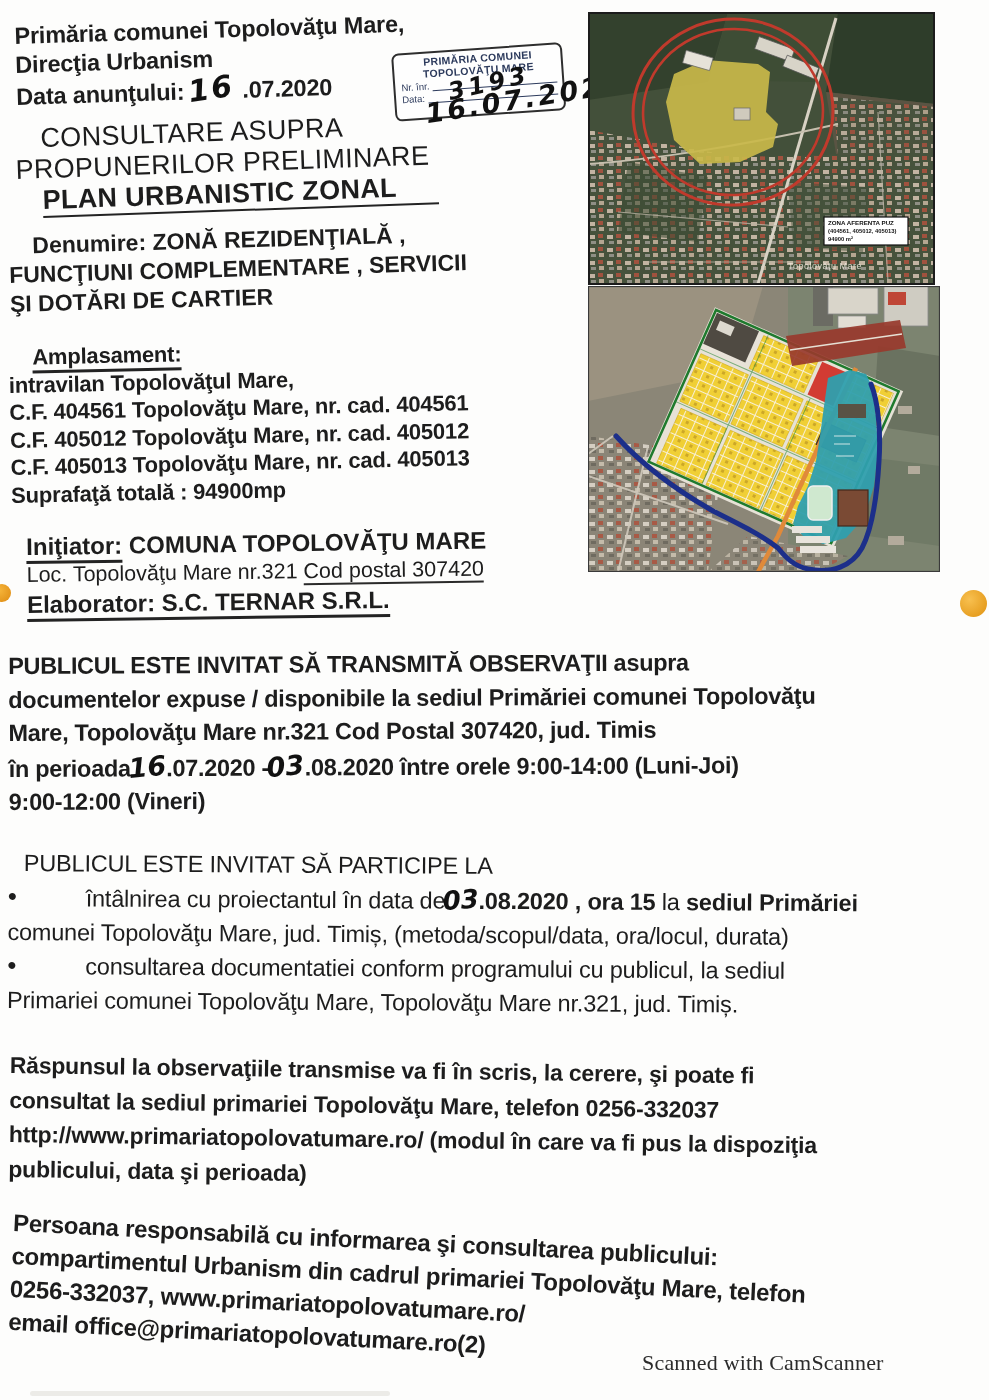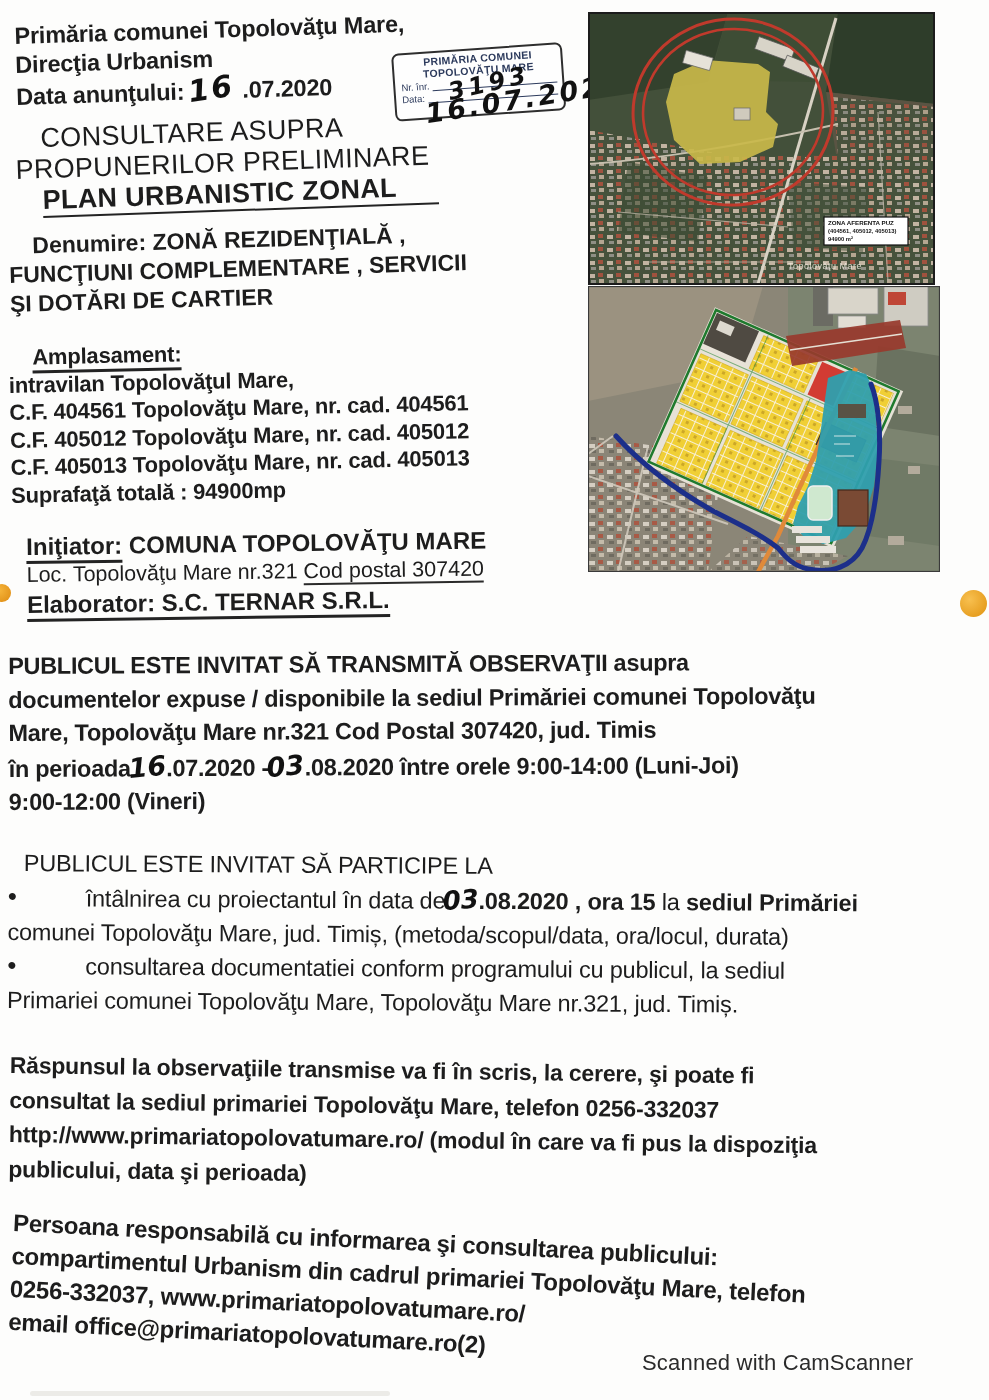--- a/index.html
+++ b/index.html
@@ -57,21 +57,21 @@
   .part{left:8px;top:846px;font-size:23.5px;line-height:34px;transform:rotate(0.35deg);transform-origin:left top;letter-spacing:-0.2px;}
   .part .head{padding-left:16px;}
   .part .row{display:flex;}
   .part .bullet{width:78px;font-size:26px;line-height:32px;}
   .part .hw{font-size:26px;letter-spacing:0;margin:0 0 -3px -3px;transform:rotate(-4deg);}
   
   .rasp{left:10px;top:1048px;font-size:23px;font-weight:bold;line-height:34.5px;transform:rotate(0.8deg);transform-origin:left top;letter-spacing:-0.2px;}
   
   .pers{left:14px;top:1206px;font-size:24px;font-weight:bold;line-height:33px;transform:rotate(2.8deg);transform-origin:left top;letter-spacing:-0.3px;}
   
-  .cams{left:642px;top:1350px;font-size:22px;color:#2b2b2b;letter-spacing:0.2px;}
+  .cams{left:642px;top:1350px;font-size:22px;color:#2b2b2b;letter-spacing:0.2px;font-family:Liberation Serif, serif;}
   
   .map-top{position:absolute;left:588px;top:12px;}
   .map-bot{position:absolute;left:588px;top:286px;}
   
   .dot{position:absolute;border-radius:50%;}
   .dot-left{left:-7px;top:584px;width:18px;height:18px;background:radial-gradient(circle at 35% 35%,#f6b53a,#dd8a12);}
   .dot-right{left:960px;top:590px;width:27px;height:27px;background:radial-gradient(circle at 35% 35%,#f8c050,#e0920f);}
   .smudge{position:absolute;left:30px;top:1391px;width:360px;height:5px;background:#ecebe7;border-radius:3px;}
 </style>
 </head>

